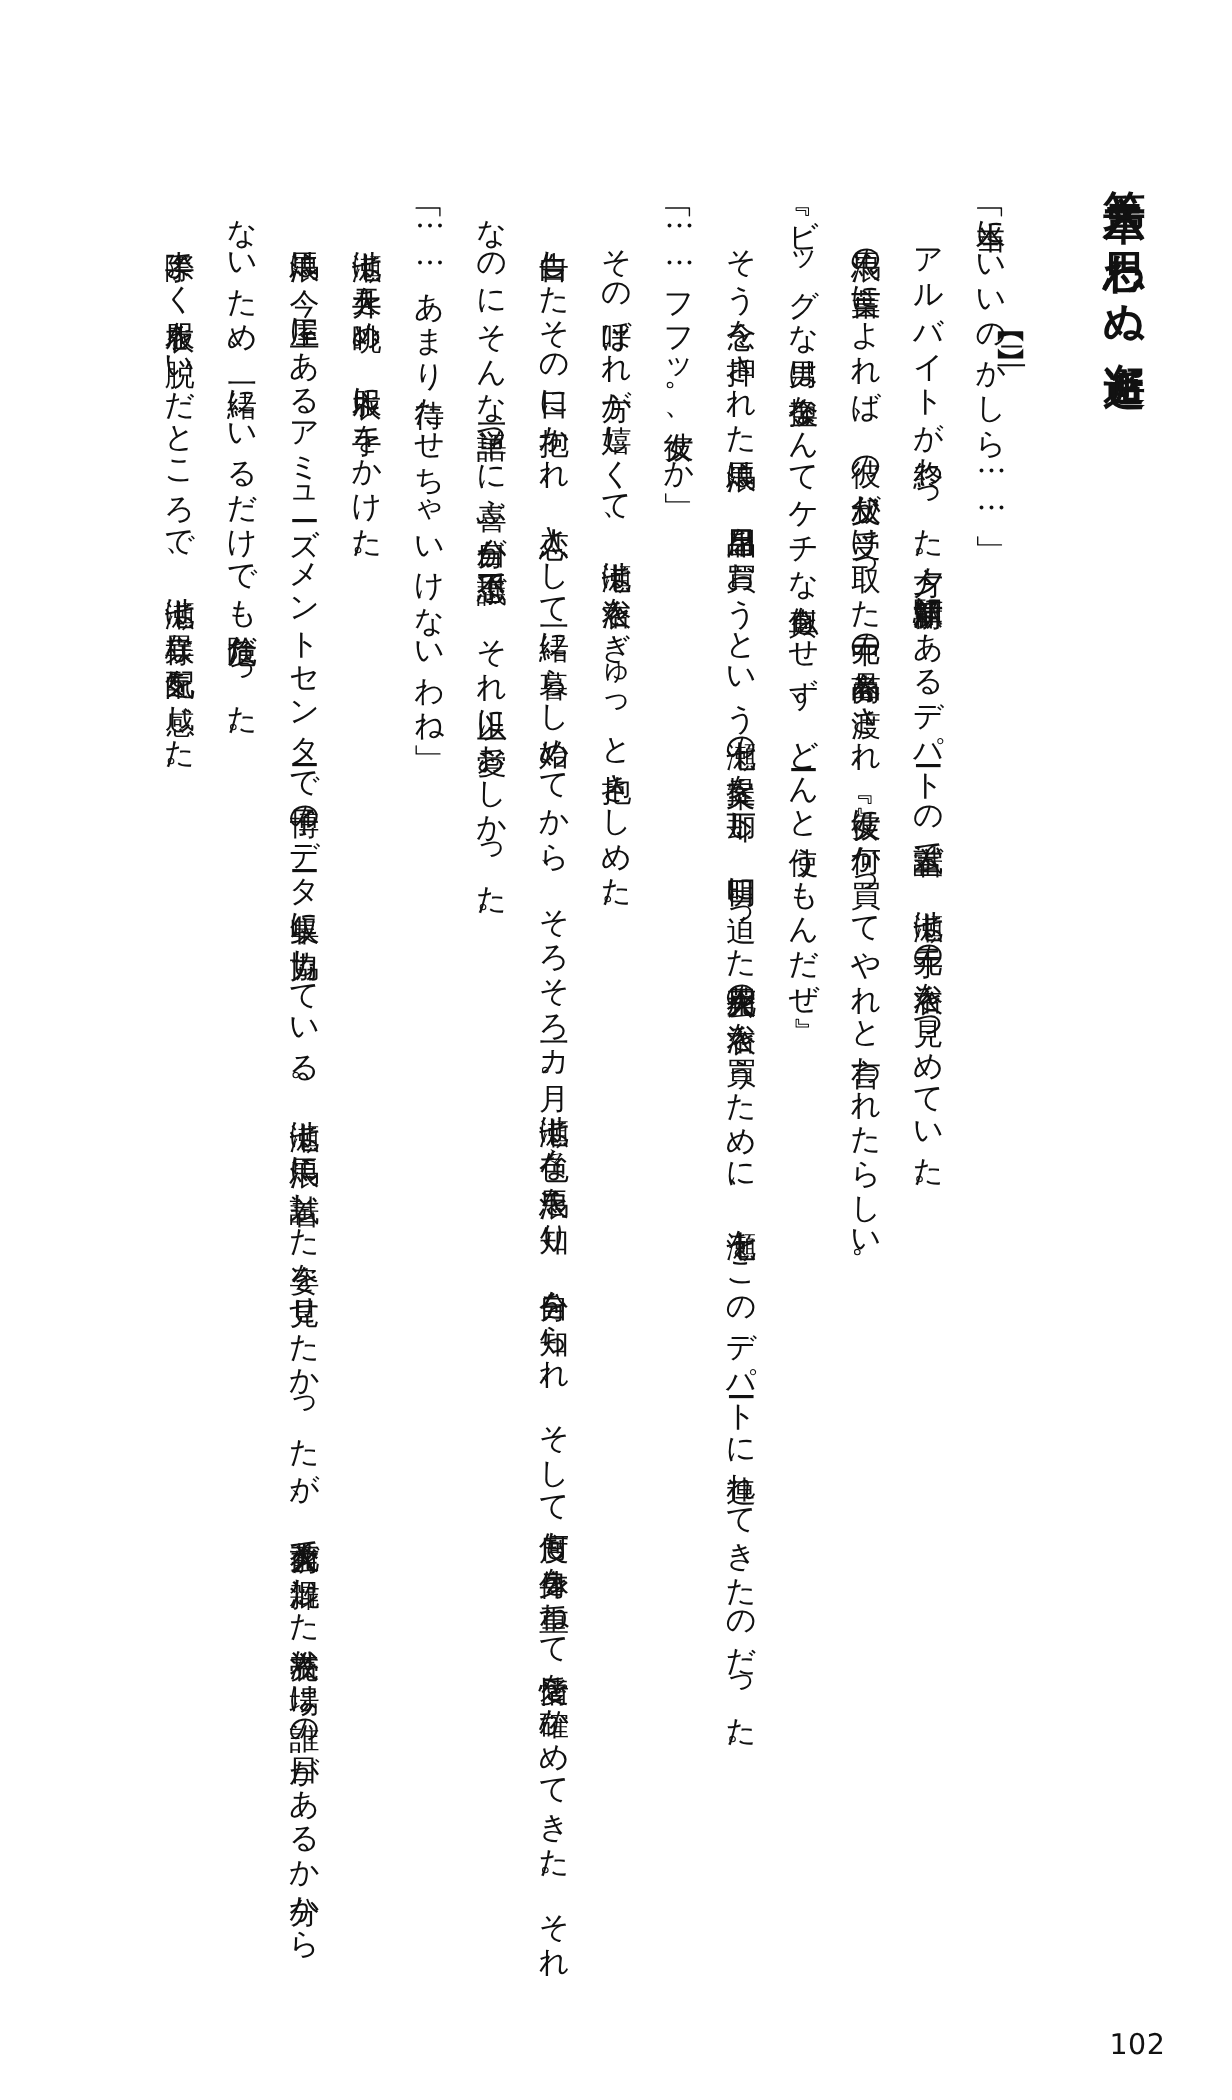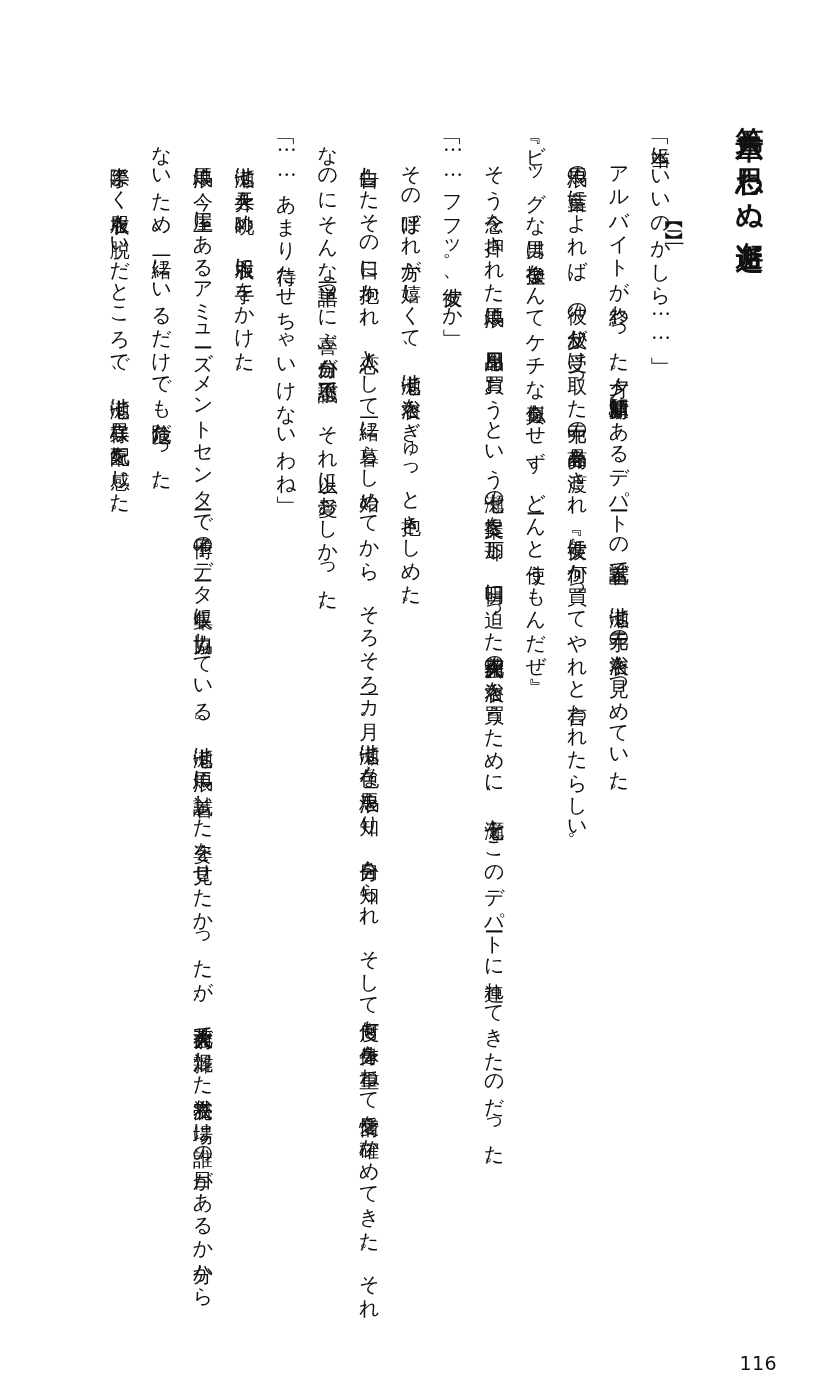--- a/index.html
+++ b/index.html
@@ -103,15 +103,15 @@
     <p class="para indent">そう念を押された浪馬は、日用品を買おうという七瀬の提案を却下し、明日に迫った花火大会用の浴衣を買うために、七瀬をこのデパートに連れてきたのだった。</p>
     <p class="para">「……フフッ。彼女、か」</p>
     <p class="para indent">その呼ばれ方が嬉しくて、七瀬は浴衣をぎゅっと抱きしめた。</p>
     <p class="para indent">告白したその日に抱かれ、恋人として一緒に暮らし始めてから、そろそろ一カ月。七瀬は色々な浪馬を知り、自分を知られ、そして何度も身体を重ねて愛情を確かめてきた。それなのにそんな単語一つに喜ぶ自分が不思議で、それ以上に愛おしかった。</p>
     <p class="para">「……あまり待たせちゃいけないわね」</p>
     <p class="para indent">七瀬は天井を眺め、衣服に手をかけた。</p>
     <p class="para indent">浪馬は今、屋上にあるアミューズメントセンターで博子のデータ収集に協力している。七瀬は浪馬に試着した姿を見せたかったが、花火大会前で混雑した浴衣売り場は誰の目があるか分からないため、一緒にいるだけでも危険だった。</p>
     <p class="para indent">手際よく衣服を脱いだところで、七瀬は異様な気配を感じた。</p>
   </div>
 
-  <div class="page-number">116</div>
+  <div class="page-number">102</div>
 
 </div>
 
 </body></html>

